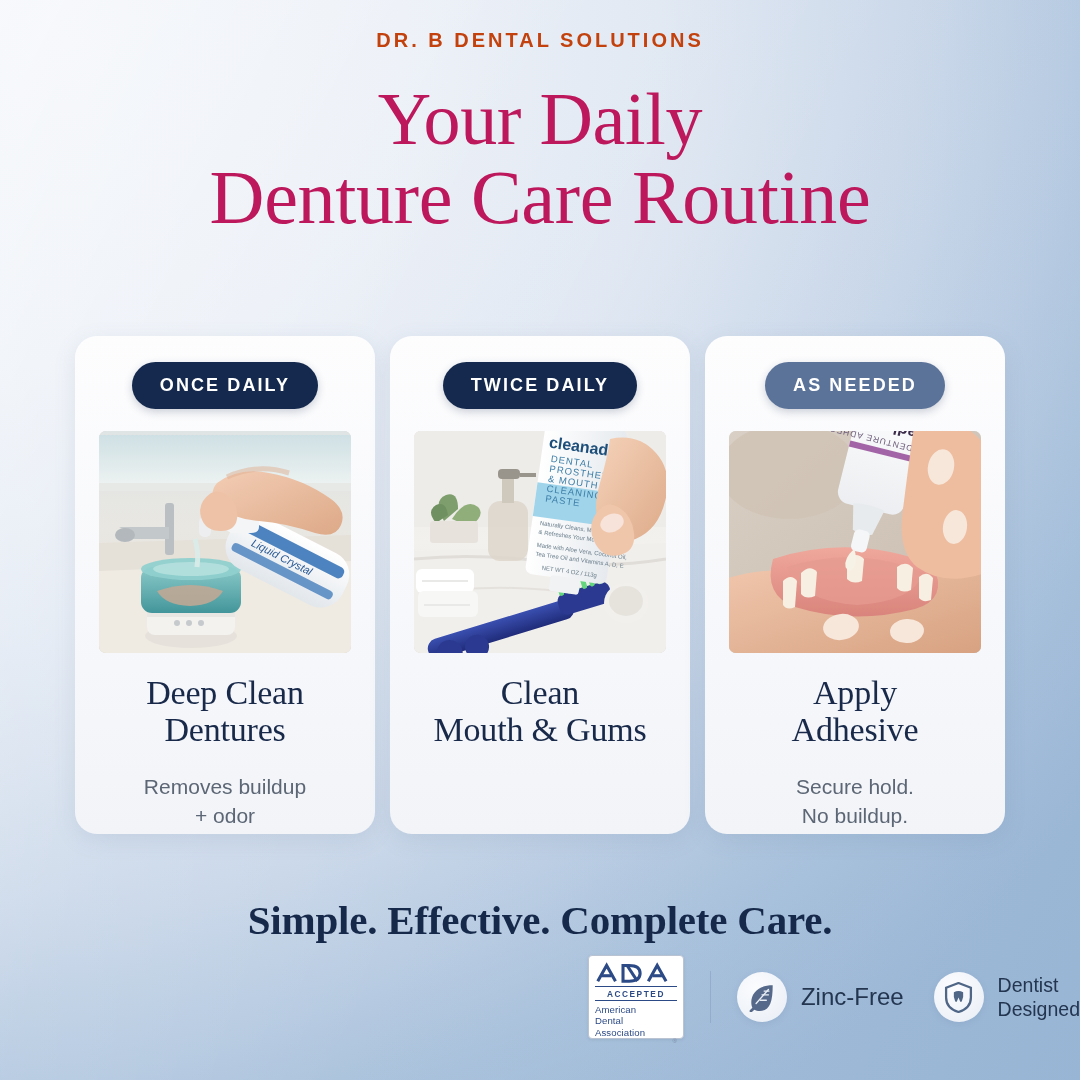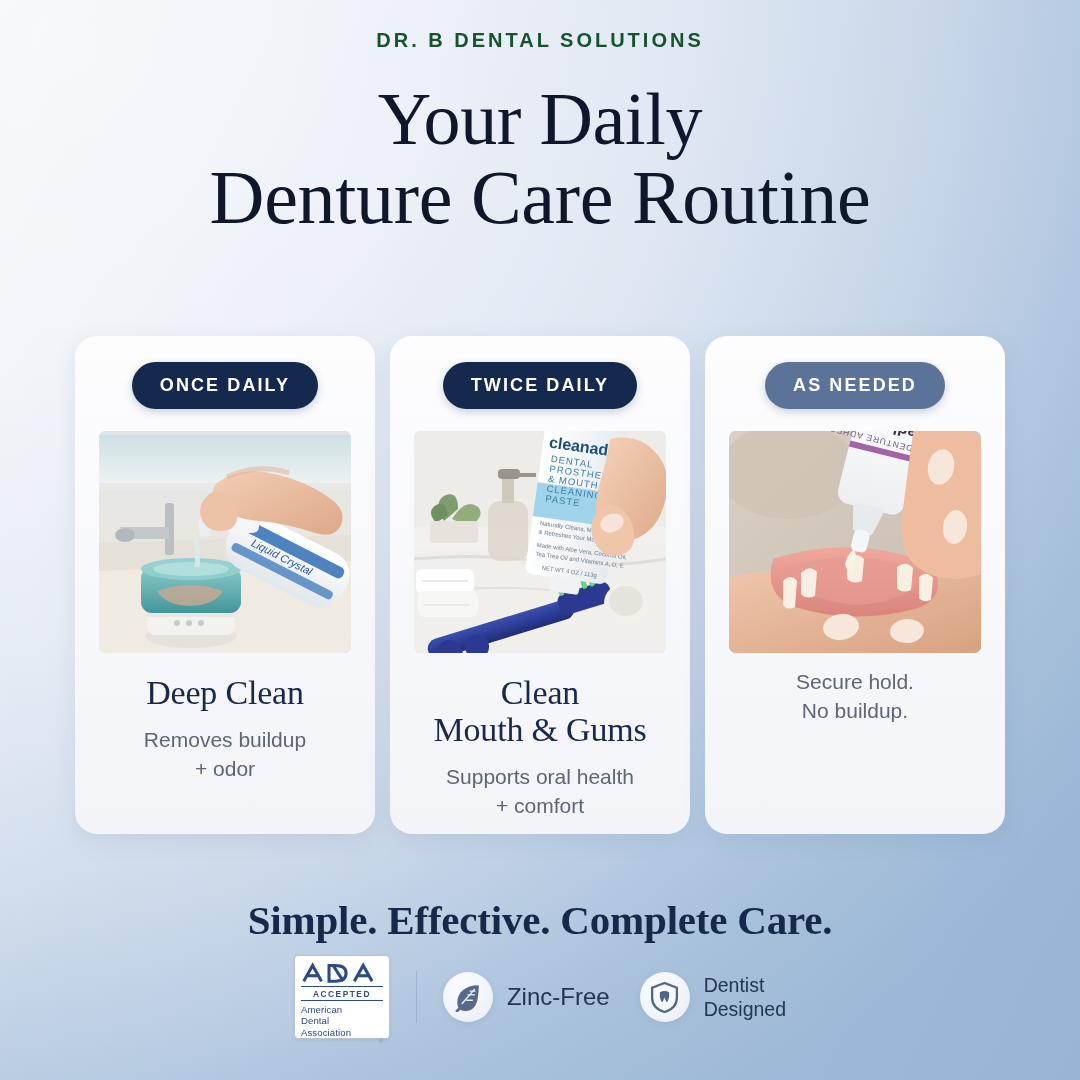--- a/index.html
+++ b/index.html
@@ -18,26 +18,26 @@
   #stage::after{
     content:""; position:absolute; inset:0;
     background:linear-gradient(118deg, rgba(255,255,255,.55) 0%, rgba(255,255,255,.12) 34%, rgba(255,255,255,0) 55%, rgba(150,180,214,.18) 82%, rgba(138,170,208,.30) 100%);
     pointer-events:none;
   }
   #content { position:absolute; inset:0; z-index:3; }
 
   
   .eyebrow{
     position:absolute; top:29px; left:0; right:0; text-align:center;
-    font-size:20px; font-weight:700; letter-spacing:3.0px; color:#14532d;
+    font-size:20px; font-weight:700; letter-spacing:3.0px; color:#c2410c;
   }
   .headline{
     position:absolute; top:80px; left:0; right:0; text-align:center;
     font-family:"Liberation Serif", serif;
-    color:#0f172a; font-weight:400; font-size:74px; line-height:78px;
+    color:#be185d; font-weight:400; font-size:74px; line-height:78px;
     letter-spacing:-0.3px;
   }
   .headline .l2{ font-size:76px; display:block; }
   .subpill{
     position:absolute; top:258px; left:50%; transform:translateX(-50%);
     height:43px; padding:0 34px; border-radius:22px;
     background:rgba(214,224,236,.80);
     display:flex; align-items:center; justify-content:center;
     font-size:19px; font-weight:700; letter-spacing:2.7px; color:#223654;
   }
@@ -62,32 +62,32 @@
     overflow:hidden; position:relative; background:#d8d5cf;
   }
   .photo svg{ display:block; width:100%; height:100%; }
   .ctitle{
     font-family:"Liberation Serif", serif; font-weight:400;
     font-size:34px; line-height:37px; color:#18294a;
     text-align:center; margin-top:21px; letter-spacing:-0.2px;
   }
   .cdesc{
     font-size:21px; line-height:29px; color:#5c6675;
-    text-align:center; margin-top:14px;
+    text-align:center; margin-top:24px;
   }
 
   
   .tagline{
     position:absolute; top:896px; left:0; right:0; text-align:center;
     font-family:"Liberation Serif", serif; font-weight:700;
     font-size:41px; color:#16294a; letter-spacing:-0.2px;
   }
   .trust{
     position:absolute; top:955px; left:0; right:0;
-    display:flex; align-items:center; justify-content:center; gap:0;
+    display:flex; align-items:center; justify-content:flex-end; gap:0;
   }
   
   .ada{
     width:96px; height:84px; background:#ffffff;
     border:1px solid #b9c3d2; border-radius:4px;
     padding:5px 6px 3px 6px;
     display:flex; flex-direction:column; box-shadow:0 1px 3px rgba(80,100,130,.15);
   }
   .ada-mark{ height:26px; display:flex; align-items:center; justify-content:center; }
   .ada-mark svg{ height:24px; }
@@ -190,20 +190,21 @@
           <path d="M106 86 q10 -10 26 -8 l18 2 q10 2 10 10 l0 6 q0 6 -8 6 l-20 0 z" fill="#f4f5f6"></path>
           <rect x="100" y="86" width="12" height="20" rx="5" fill="#eceef0"></rect>
 
           <path d="M118 52 q22 -16 52 -10 q34 6 62 26 q16 12 10 26 q-6 14 -26 8 q-30 -10 -56 -12 q-26 -2 -40 -14 q-12 -12 -2 -24z" fill="url(#skin1)"></path>
           <path d="M112 62 q-14 10 -10 24 q4 14 20 14 q14 0 16 -12 q2 -14 -10 -24 q-8 -6 -16 -2z" fill="#eec2a7"></path>
           <path d="M128 46 q30 -14 62 -4" stroke="#e0b091" stroke-width="5" fill="none" opacity=".5"></path>
         </svg>
       </div>
       <div class="ctitle">
         <span>Deep Clean</span><br>
+        <span>Dentures</span>
       </div>
       <div class="cdesc">
         <span>Removes buildup</span><br>
         <span>+ odor</span>
       </div>
     </div>
 
     <div class="card">
       <div class="tagpill" style="background:#14294d">TWICE DAILY</div>
       <div class="photo">
@@ -295,24 +296,20 @@
 
           <path d="M196 8 q28 -6 46 14 q18 20 8 52 q-8 28 -34 36 q-22 6 -30 -12 q-8 -20 0 -46 q8 -28 10 -44z" fill="url(#skin2)"></path>
           <path d="M186 78 q-14 14 -6 32 q8 18 26 14 q16 -4 14 -22 q-2 -18 -16 -26 q-10 -6 -18 2z" fill="#f0c6ab"></path>
           <ellipse cx="198" cy="92" rx="12" ry="9" fill="#f7e3da" transform="rotate(-20 198 92)"></ellipse>
         </svg>
       </div>
       <div class="ctitle">
         <span>Clean</span><br>
         <span>Mouth &amp; Gums</span>
       </div>
-      <div class="cdesc">
-        <span>Supports oral health</span><br>
-        <span>+ comfort</span>
-      </div>
     </div>
 
     <div class="card">
       <div class="tagpill" style="background:#5b7299">AS NEEDED</div>
       <div class="photo">
         <svg viewBox="0 0 252 222" preserveAspectRatio="xMidYMid slice">
           <defs>
             <linearGradient id="c3bg" x1="0" y1="0" x2="1" y2="1">
               <stop offset="0" stop-color="#d9cfc4"></stop>
                 <stop offset="1" stop-color="#c8bcae"></stop>
@@ -359,20 +356,24 @@
             <path d="M140 122 q6 10 4 18 q-2 8 -8 2 q-4 -8 4 -20z" fill="#f7f2e6"></path>
           </g>
 
           <path d="M186 -12 q44 -6 70 26 l0 128 q-40 14 -68 -6 q-20 -16 -14 -58 q6 -48 12 -90z" fill="#eebd9f"></path>
           <ellipse cx="212" cy="36" rx="13" ry="18" fill="#f7e6da" transform="rotate(12 212 36)"></ellipse>
           <ellipse cx="226" cy="96" rx="12" ry="17" fill="#f7e6da" transform="rotate(8 226 96)"></ellipse>
           <ellipse cx="112" cy="196" rx="18" ry="13" fill="#f7e6da" transform="rotate(-8 112 196)"></ellipse>
           <ellipse cx="178" cy="200" rx="17" ry="12" fill="#f7e6da" transform="rotate(-4 178 200)"></ellipse>
         </svg>
       </div>
+      <div class="ctitle">
+        <span>Apply</span><br>
+        <span>Adhesive</span>
+      </div>
       <div class="cdesc">
         <span>Secure hold.</span><br>
         <span>No buildup.</span>
       </div>
     </div>
 
   </div>
 
   <div class="tagline">Simple. Effective. Complete Care.</div>
 

